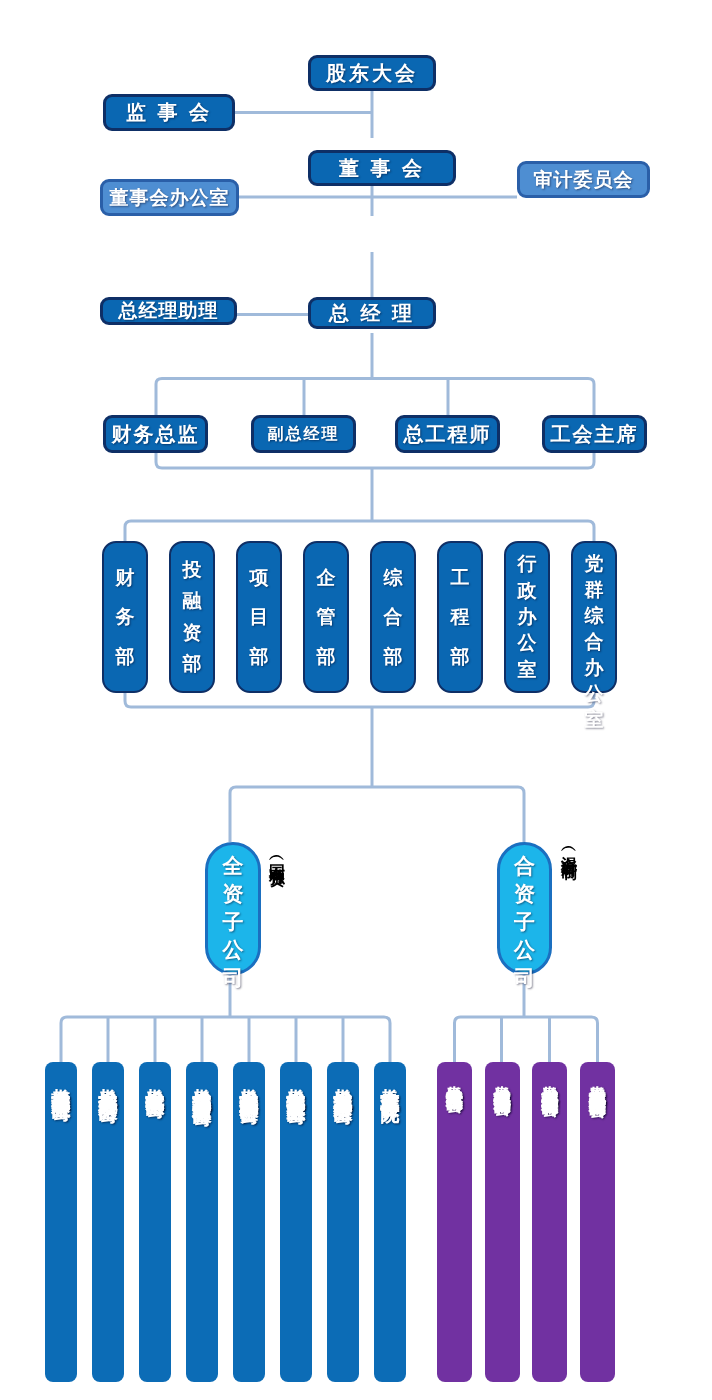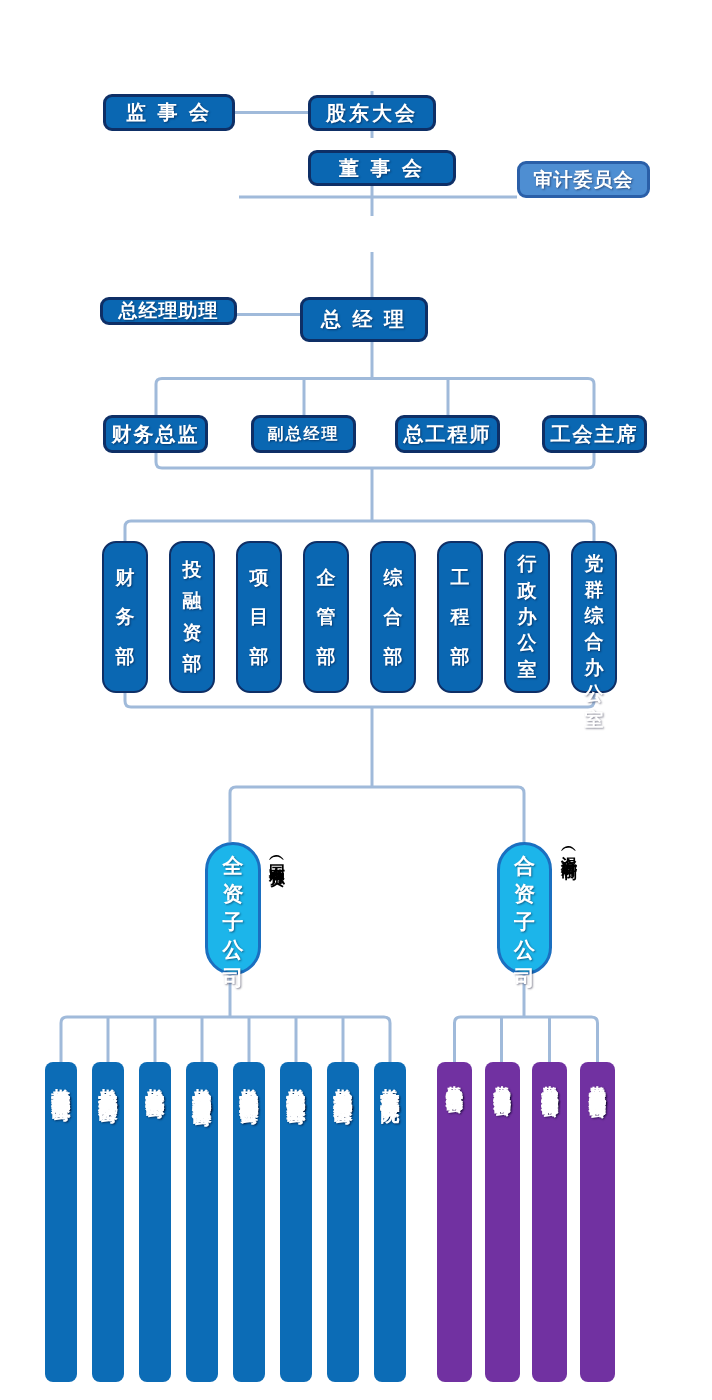--- a/index.html
+++ b/index.html
@@ -60,26 +60,27 @@
       <path d="M202 1017 L202 1062"></path>
       <path d="M249 1017 L249 1062"></path>
       <path d="M296 1017 L296 1062"></path>
       <path d="M343 1017 L343 1062"></path>
       <path d="M454.5 1062 L454.5 1023 Q454.5 1017 460.5 1017 L591.5 1017 Q597.5 1017 597.5 1023 L597.5 1062"></path>
       <path d="M501.5 1017 L501.5 1062"></path>
       <path d="M549.5 1017 L549.5 1062"></path>
     </g>
   </svg>
 
-  <div class="node dark f20" style="left:308px;top:55px;width:128px;height:36px;margin-top:40px;">股东大会</div>
+  <div class="node dark f20" style="left:308px;top:55px;width:128px;height:36px;">股东大会</div>
   <div class="node dark f20" style="left:103px;top:94px;width:132px;height:37px;">监 事 会</div>
   <div class="node dark f20" style="left:308px;top:150px;width:148px;height:36px;">董 事 会</div>
+  <div class="node light f19" style="left:100px;top:179px;width:139px;height:37px;">董事会办公室</div>
   <div class="node light f19" style="left:517px;top:161px;width:133px;height:37px;">审计委员会</div>
   <div class="node dark f19" style="left:100px;top:297px;width:137px;height:28px;">总经理助理</div>
-  <div class="node dark f20" style="left:300px;top:297px;width:128px;height:45px;">总 经 理</div>
+  <div class="node dark f20" style="left:308px;top:297px;width:128px;height:32px;">总 经 理</div>
 
   <div id="execs">
       <div class="node dark" style="left: 103px; top: 415px; width: 105px; height: 38px; font-size: 20px; letter-spacing: 2px;">财务总监</div>
       <div class="node dark" style="left: 251px; top: 415px; width: 105px; height: 38px; font-size: 16px; letter-spacing: 2px;">副总经理</div>
       <div class="node dark" style="left: 395px; top: 415px; width: 105px; height: 38px; font-size: 20px; letter-spacing: 2px;">总工程师</div>
       <div class="node dark" style="left: 542px; top: 415px; width: 105px; height: 38px; font-size: 20px; letter-spacing: 2px;">工会主席</div>
     </div>
   <div id="depts">
       <div class="dept vj" style="left: 102px; top: 541px; width: 46px; height: 152px;">
         <span>财</span>

